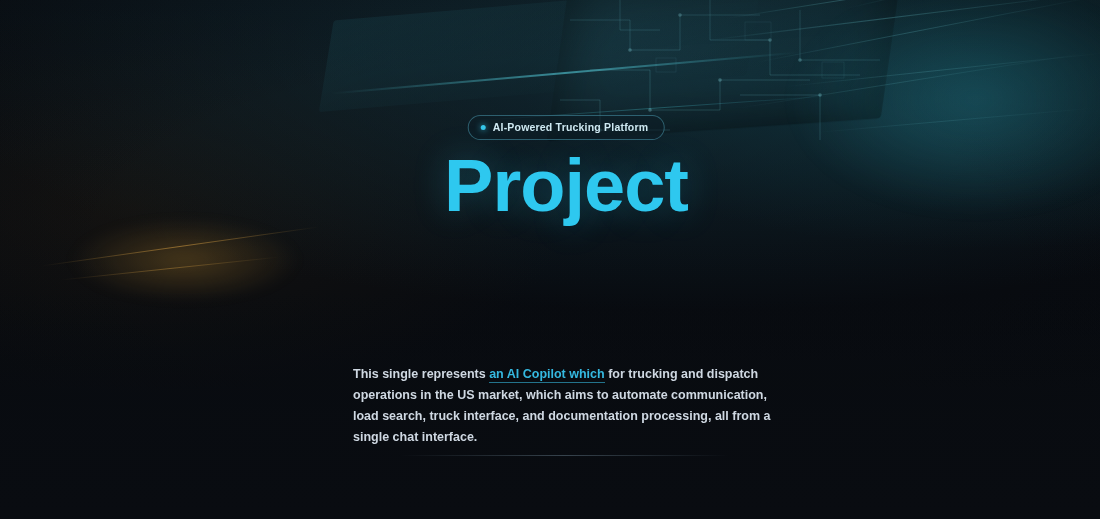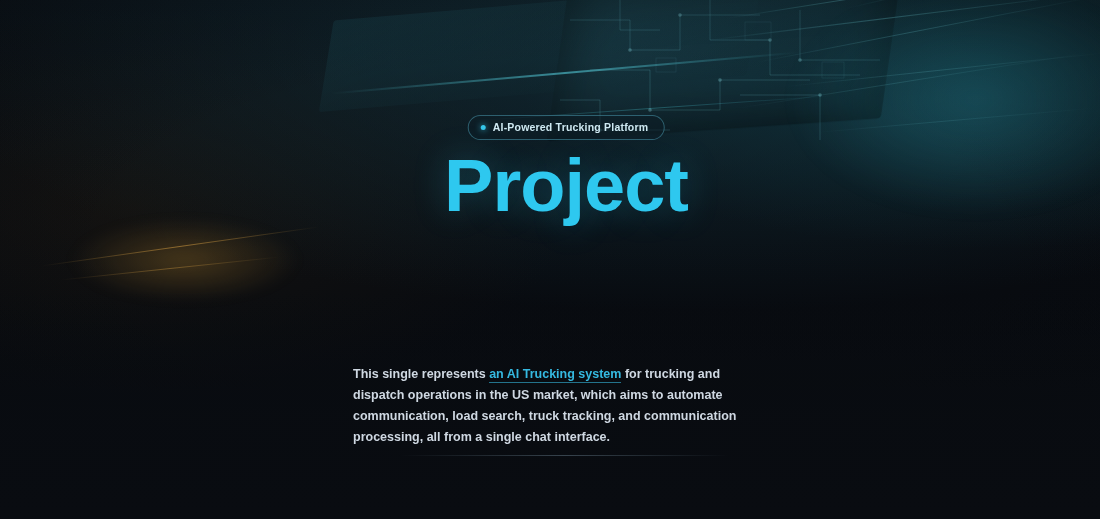--- a/index.html
+++ b/index.html
@@ -279,19 +279,19 @@
 
     <div class="badge">
       <span class="badge-dot"></span>
       <span>AI-Powered Trucking Platform</span>
     </div>
 
     <div class="title">Project</div>
 
 
     <div class="body-block">
-      <span>This single represents </span><span class="hl">an AI Trucking system</span><span> for trucking and dispatch operations in the US market, which aims to automate communication, load search, truck tracking, and communication processing, all from a single chat interface.</span>
+      <span>This single represents </span><span class="hl">an AI Copilot which</span><span> for trucking and dispatch operations in the US market, which aims to automate communication, load search, truck interface, and documentation processing, all from a single chat interface.</span>
     </div>
 
     <div class="divider"></div>
 
   </div>
 </div>
 
 </body></html>

